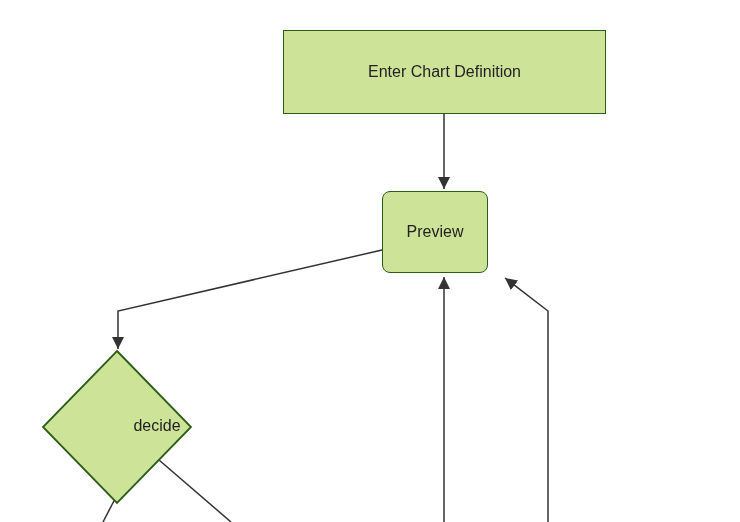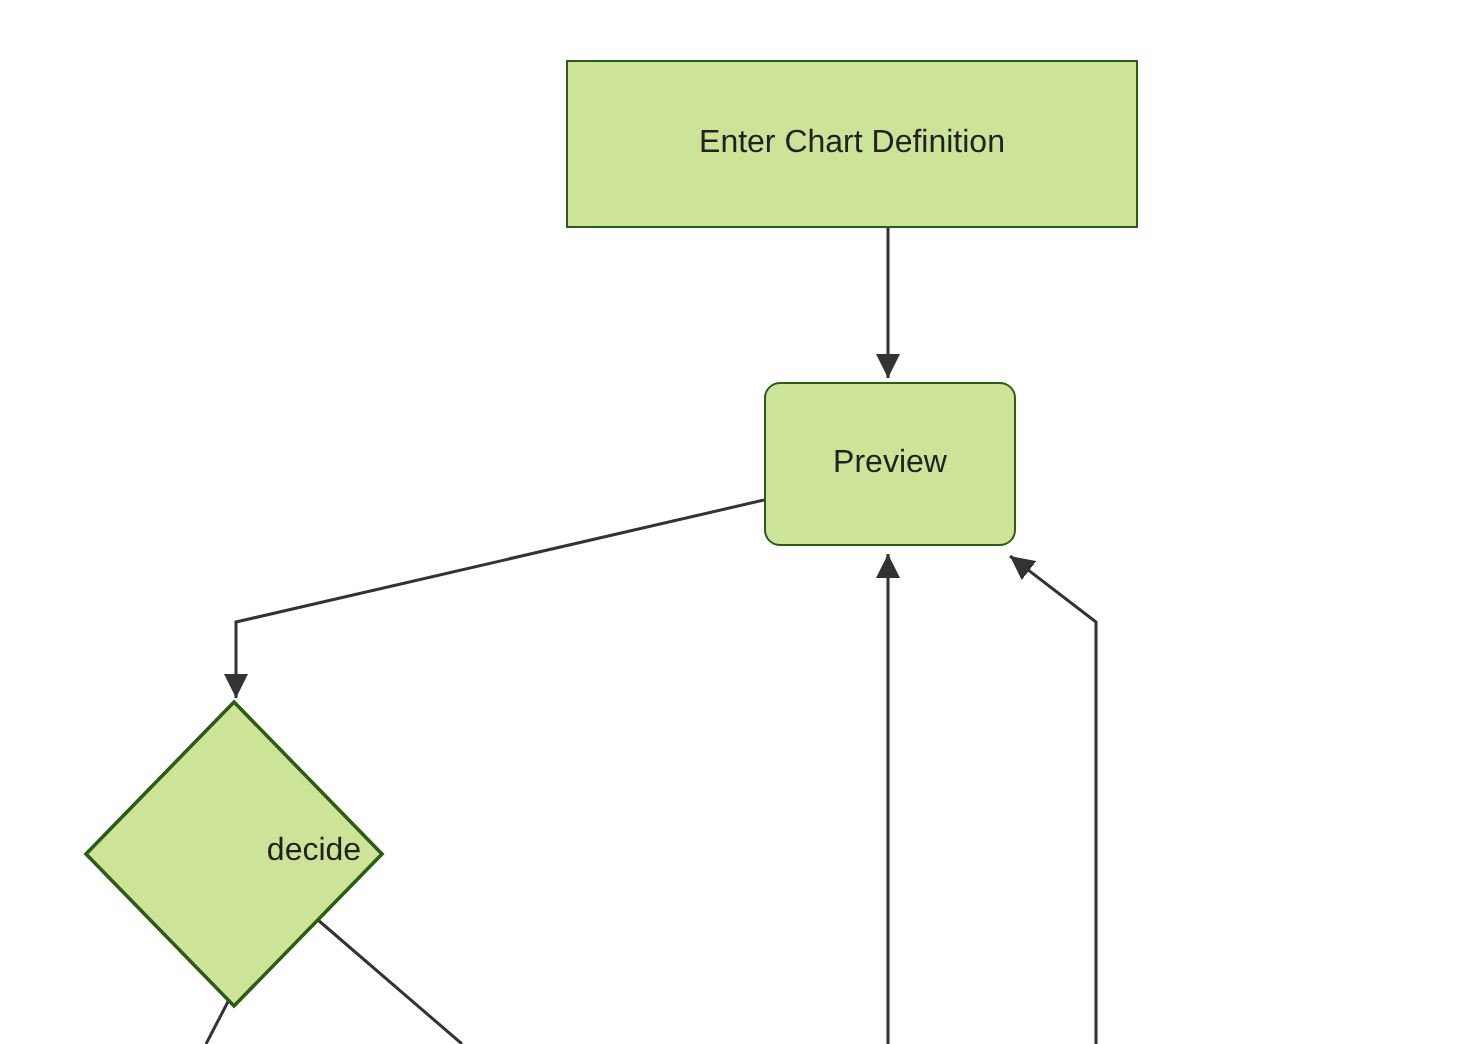--- a/index.html
+++ b/index.html
@@ -44,27 +44,27 @@
     border: 1.8px solid var(--node-border, #2d5c17);
     display: flex;
     align-items: center;
     justify-content: center;
     color: var(--text-color, #222222);
     font-size: 16px;
   }
   .node-rect {
     left: 283px;
     top: 30px;
-    width: 286px;
+    width: 323px;
     height: 84px;
   }
   .node-rounded {
     left: 382px;
     top: 191px;
-    width: 126px;
+    width: 106px;
     height: 82px;
     border-radius: 8px;
     justify-content: center;
   }
   .diamond-label {
     position: absolute;
     left: 47px;
     top: 417px;
     width: 140px;
     text-align: center;

